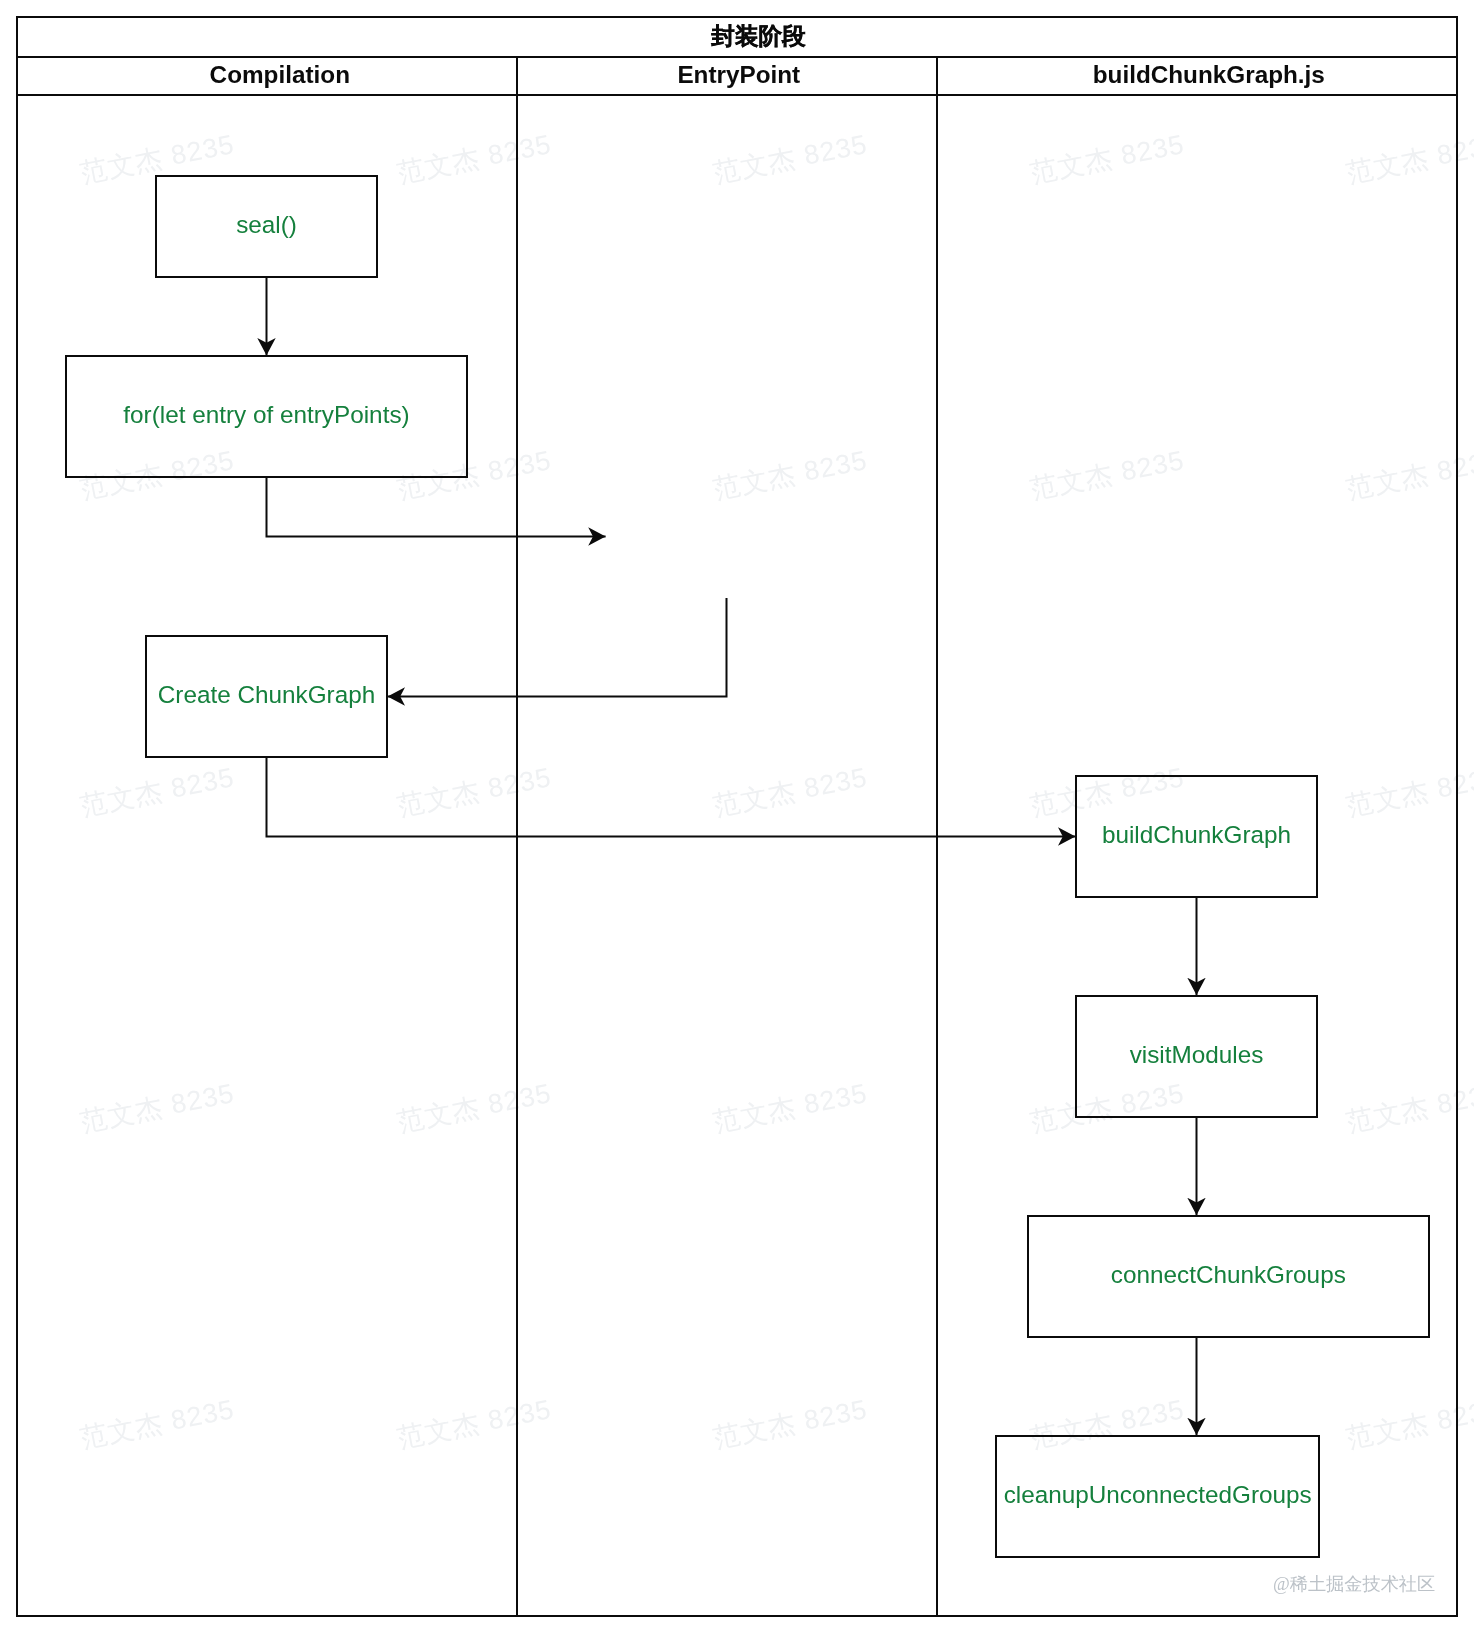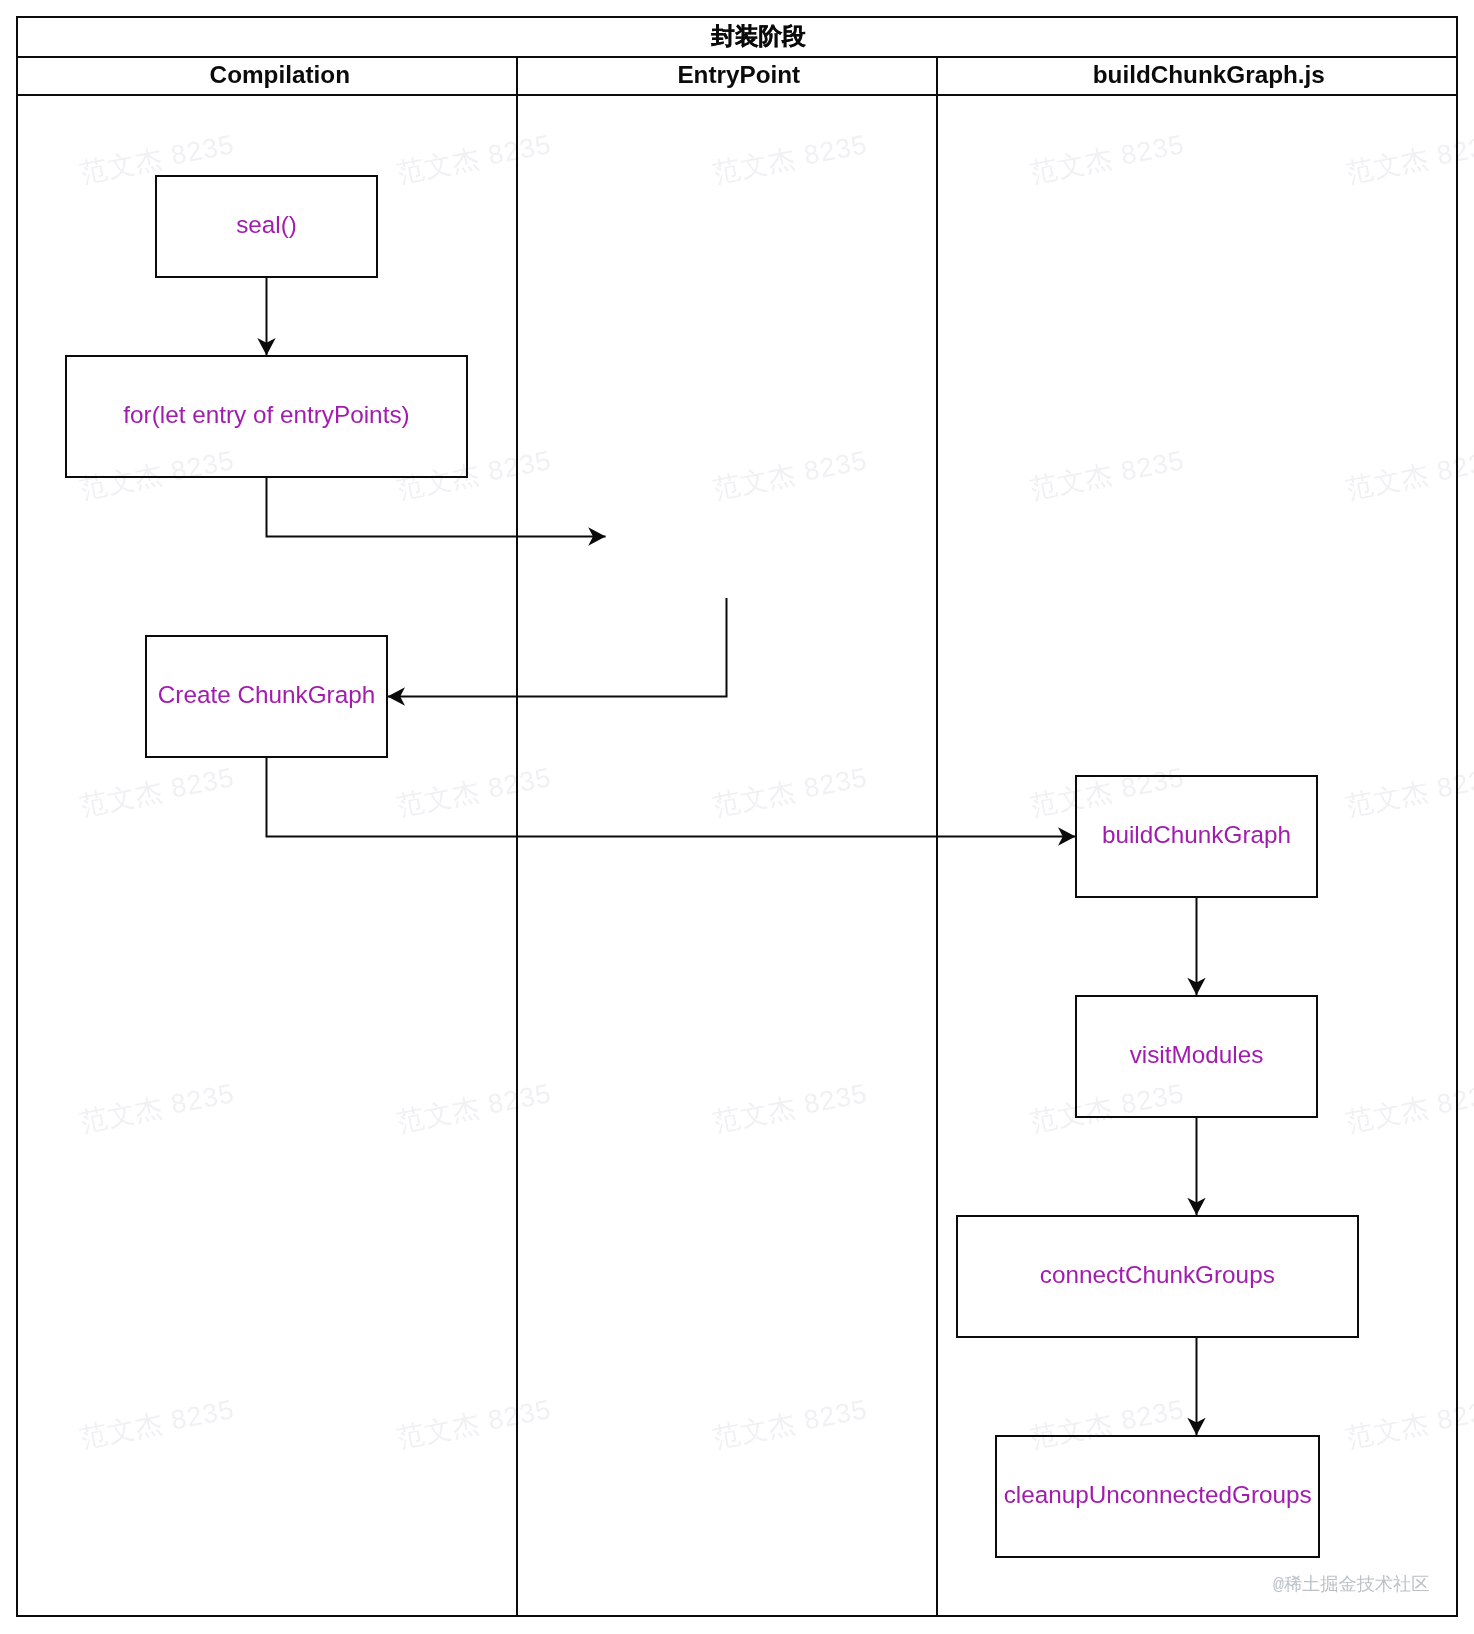--- a/index.html
+++ b/index.html
@@ -42,26 +42,26 @@
             border-left:2px solid #0b0b0b;}
 
   
   #wires{position:absolute;left:0;top:0;width:1474px;height:1634px;z-index:3;
          pointer-events:none;}
 
   
   .node{position:absolute;box-sizing:border-box;
         border:2px solid #0b0b0b;background:transparent;z-index:4;
         display:flex;align-items:center;justify-content:center;text-align:center;}
-  .node .t{font-size:24.3px;color:#a21caf;line-height:1.245;
+  .node .t{font-size:24.3px;color:#15803d;line-height:1.245;
            font-family:"Liberation Sans",sans-serif;white-space:pre-line;
            position:relative;top:-1px;}
 
   .credit{position:absolute;z-index:5;font-size:18.2px;color:#bcc2c8;
-          font-family:Liberation Mono, monospace;white-space:nowrap;
+          font-family:Liberation Serif, serif;white-space:nowrap;
           left:1273px;top:1571px;letter-spacing:0px;}
 </style>
 </head>
 <body>
 
 <div id="root">
 
   <div class="wm-layer" id="wm-layer">
       <span class="wm" style="left: 77.4px; top: 155.7px; color: rgb(239, 241, 243);">范文杰 8235</span>
       <span class="wm" style="left: 393.8px; top: 155.7px; color: rgb(239, 241, 243);">范文杰 8235</span>
@@ -141,21 +141,21 @@
   </div>
   <div class="node" style="left:145.2px;top:634.8px;width:242.6px;height:123px;">
     <span class="t">Create ChunkGraph</span>
   </div>
   <div class="node" style="left:1075.2px;top:774.8px;width:242.6px;height:123px;">
     <span class="t">buildChunkGraph</span>
   </div>
   <div class="node" style="left:1075.2px;top:994.8px;width:242.6px;height:123px;">
     <span class="t">visitModules</span>
   </div>
-  <div class="node" style="left:956px;top:1214.8px;width:402.6px;height:123px;">
+  <div class="node" style="left:1027px;top:1214.8px;width:402.6px;height:123px;">
     <span class="t">connectChunkGroups</span>
   </div>
   <div class="node" style="left:995.2px;top:1434.8px;width:325px;height:123px;">
     <span class="t">cleanupUnconnectedGroups</span>
   </div>
 
   <div class="credit">@稀土掘金技术社区</div>
 </div>
 
 </body></html>

